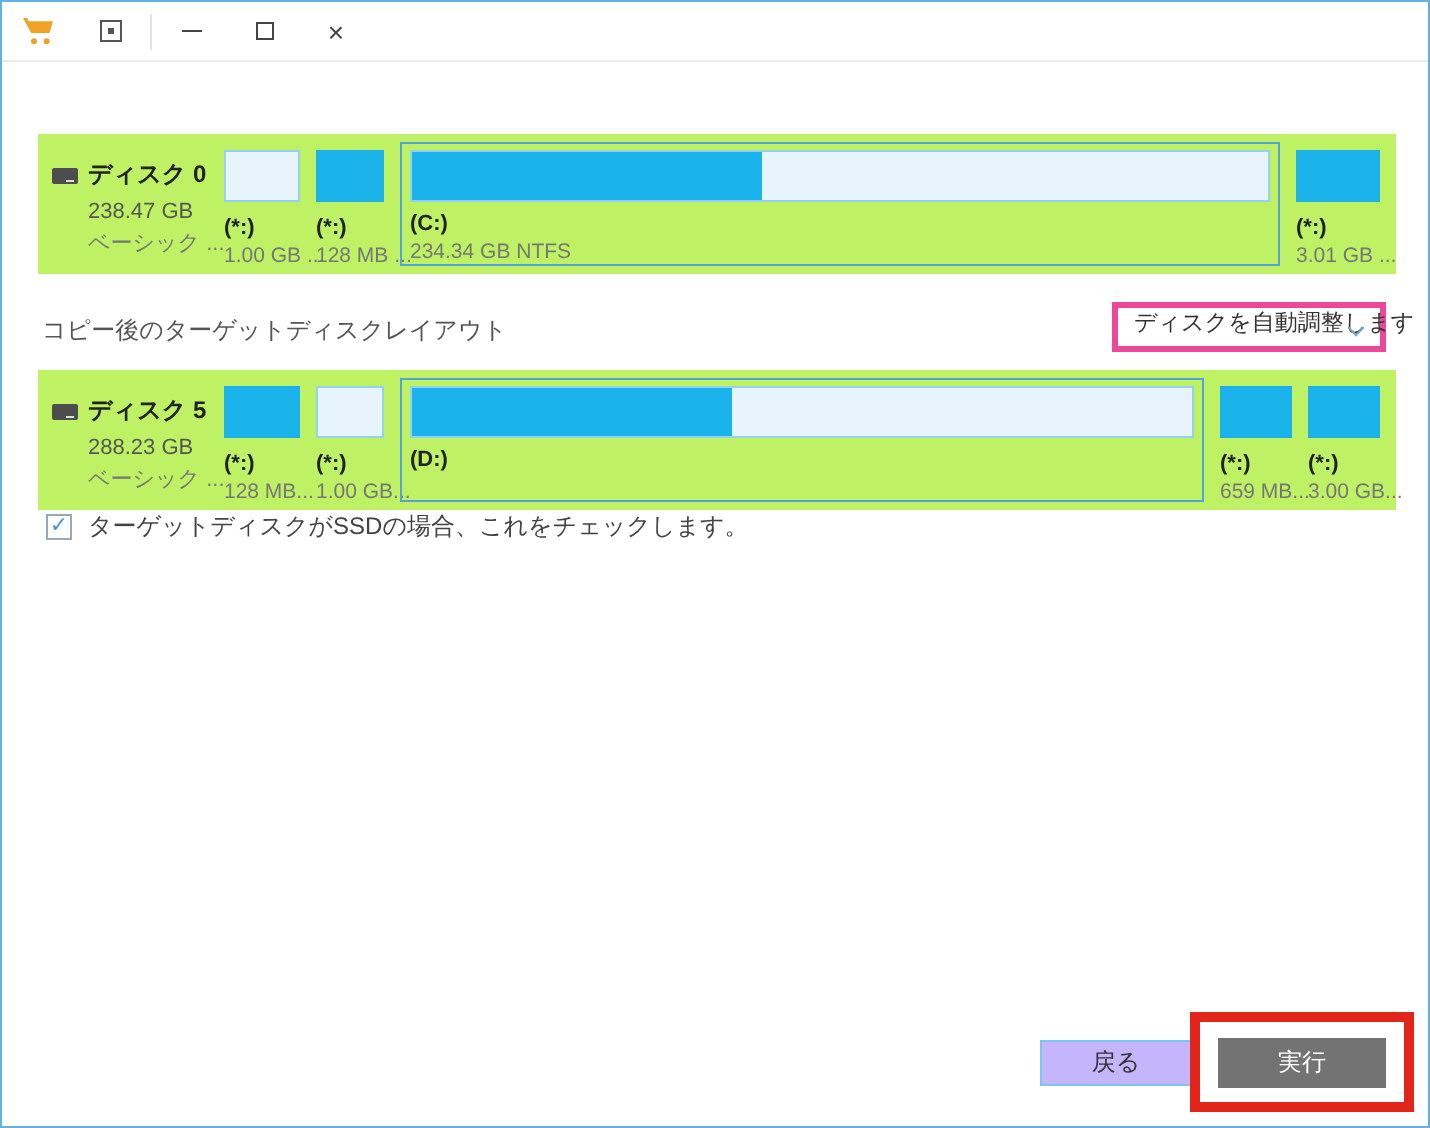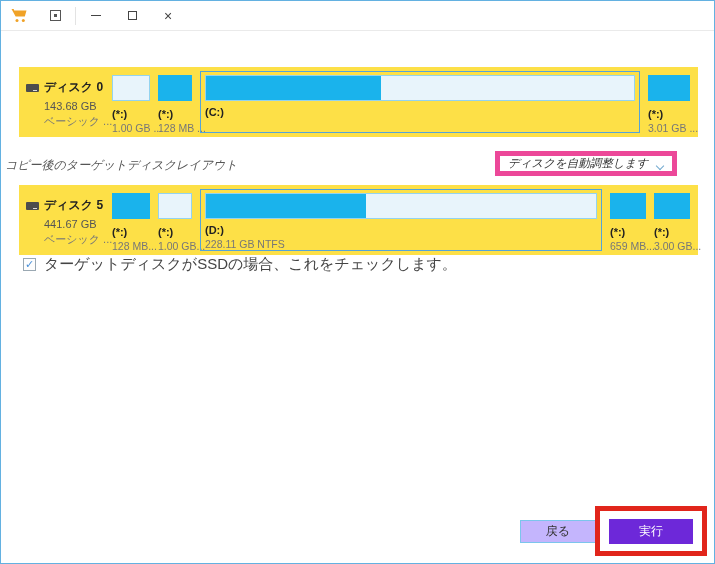--- a/index.html
+++ b/index.html
@@ -34,21 +34,21 @@
   .glyph-close { font-size:14px; color:#444; line-height:1; }
   .glyph-boxdot { position:relative; width:11px; height:11px; border:1px solid #555; }
   .glyph-boxdot::after { content:""; position:absolute; left:3px; top:3px; width:3px; height:3px; background:#555; }
 
   
   .label-source { position:absolute; left:20px; top:44px; font-size:12px; color:#555; }
 
   
   .disk-row {
     position:absolute; left:18px; width:679px; height:70px;
-    background:#fde047; display:flex; padding:6px 8px 0 7px;
+    background:#bef264; display:flex; padding:6px 8px 0 7px;
   }
   #disk0 { top:66px; }
   #disk1 { top:184px; }
   .disk-info { width:86px; flex:none; padding-top:6px; }
   .di-name { display:flex; align-items:center; gap:5px; font-size:12px; font-weight:bold; color:#222; white-space:nowrap; }
   .disk-icon { width:13px; height:8px; background:#4d4d4d; border-radius:1px; position:relative; flex:none; }
   .disk-icon::after { content:""; position:absolute; right:2px; bottom:1px; width:4px; height:1px; background:#dcdcdc; }
   .di-size { font-size:11px; color:#555; margin:4px 0 2px 18px; white-space:nowrap; }
   .di-type { font-size:11px; color:#777; margin-left:18px; white-space:nowrap;text-align:right; }
 
@@ -63,59 +63,59 @@
   .plabel { font-size:11px; font-weight:bold; color:#222; margin-top:7px; line-height:12px; white-space:nowrap; }
   .psize  { font-size:10.5px; color:#777; margin-top:2px; line-height:12px; white-space:nowrap; }
   .part.selected {
     flex:1 1 auto; border:1px solid #54a4da; background:transparent;
     padding:2px 4px 0; margin:-2px 0 4px;
   }
   .part.selected .bar { margin-top:1px; }
   .part.selected .plabel { margin-top:5px; }
 
   
-  .target-row { position:absolute; top:150px; left:4px; width:672px; height:25px;font-style:italic; }
+  .target-row { position:absolute; top:150px; left:20px; width:672px; height:25px; }
   .label-target { position:absolute; left:0; top:6px; font-size:12px; color:#555; }
   .dropdown {
-    position:absolute; right:0; top:0; width:182px; height:25px;
-    border:5px solid #ec4899; background:#fff;
+    position:absolute; right:0; top:0; width:137px; height:25px;
+    border:3px solid #ec4899; background:#fff;
     display:flex; padding:0 24px 0 8px;
     font-size:11.5px; color:#333; white-space:nowrap;
   }
   .chevron {
     position:absolute; right:9px; top:7px; width:6px; height:6px;
     border-right:1px solid #71a9cf; border-bottom:1px solid #71a9cf;
     transform:rotate(45deg);
   }
 
   
   .ssd-row { position:absolute; top:254px; left:22px; display:flex; align-items:center; gap:8px; }
   .checkbox {
     width:13px; height:13px; border:1px solid #9aa8b2; background:#fdfdfd;
     display:flex; align-items:center; justify-content:center;
     font-size:11px; color:#4a90d8; line-height:1; flex:none;
   }
   .checkbox .check { display:none; }
   .checkbox.checked .check { display:block; }
-  .ssd-label { font-size:15px; color:#444; }
+  .ssd-label { font-size:12px; color:#444; }
 
   
   .btn-back {
     position:absolute; right:118px; bottom:20px; width:76px; height:23px;
     border:1px solid #7cc5ec; background:#c4b5fd; color:#333; font-size:12px;
     font-family:"Liberation Sans", sans-serif;
     display:flex; align-items:center; justify-content:center; padding:0;
   }
   .red-box {
     position:absolute; right:7px; bottom:7px; width:112px; height:50px;
     border:5px solid #e1251b;
     display:flex; align-items:center; justify-content:center;
   }
   .btn-exec {
-    width:84px; height:25px; border:none; background:#6d28d9; color:#fff;
+    width:84px; height:25px; border:none; background:#737373; color:#fff;
     font-size:12px; font-family:"Liberation Sans", sans-serif;
     display:flex; align-items:center; justify-content:center; padding:0;
   }
 
   
   .cart-svg { display:block; }
 </style>
 </head>
 <body>
 
@@ -146,21 +146,21 @@
     </div>
   </div>
 
 
   <div class="disk-row" id="disk0">
     <div class="disk-info">
       <div class="di-name">
         <span class="disk-icon"></span>
         <span>ディスク 0</span>
       </div>
-      <div class="di-size">143.68 GB</div>
+      <div class="di-size">238.47 GB</div>
       <div class="di-type">ベーシック ...</div>
     </div>
     <div class="parts">
       <div class="part" style="width:38px">
         <div class="bar">
             <div class="fill" style="width: 0%;"></div>
           </div>
         <div class="plabel">(*:)</div>
         <div class="psize">1.00 GB ...</div>
       </div>
@@ -169,20 +169,21 @@
             <div class="fill" style="width: 100%;"></div>
           </div>
         <div class="plabel">(*:)</div>
         <div class="psize">128 MB ...</div>
       </div>
       <div class="part selected">
         <div class="bar">
             <div class="fill" style="width: 41%;"></div>
           </div>
         <div class="plabel">(C:)</div>
+        <div class="psize">234.34 GB NTFS</div>
       </div>
       <div class="part full" style="width:42px">
         <div class="bar">
             <div class="fill" style="width: 100%;"></div>
           </div>
         <div class="plabel">(*:)</div>
         <div class="psize">3.01 GB ...</div>
       </div>
     </div>
   </div>
@@ -194,21 +195,21 @@
       <span class="chevron"></span>
     </div>
   </div>
 
   <div class="disk-row" id="disk1">
     <div class="disk-info">
       <div class="di-name">
         <span class="disk-icon"></span>
         <span>ディスク 5</span>
       </div>
-      <div class="di-size">441.67 GB</div>
+      <div class="di-size">288.23 GB</div>
       <div class="di-type">ベーシック ...</div>
     </div>
     <div class="parts">
       <div class="part full" style="width:38px">
         <div class="bar">
             <div class="fill" style="width: 100%;"></div>
           </div>
         <div class="plabel">(*:)</div>
         <div class="psize">128 MB...</div>
       </div>
@@ -217,21 +218,20 @@
             <div class="fill" style="width: 0%;"></div>
           </div>
         <div class="plabel">(*:)</div>
         <div class="psize">1.00 GB...</div>
       </div>
       <div class="part selected">
         <div class="bar">
             <div class="fill" style="width: 41%;"></div>
           </div>
         <div class="plabel">(D:)</div>
-        <div class="psize">228.11 GB NTFS</div>
       </div>
       <div class="part full" style="width:36px">
         <div class="bar">
             <div class="fill" style="width: 100%;"></div>
           </div>
         <div class="plabel">(*:)</div>
         <div class="psize">659 MB...</div>
       </div>
       <div class="part full" style="width:36px">
         <div class="bar">

